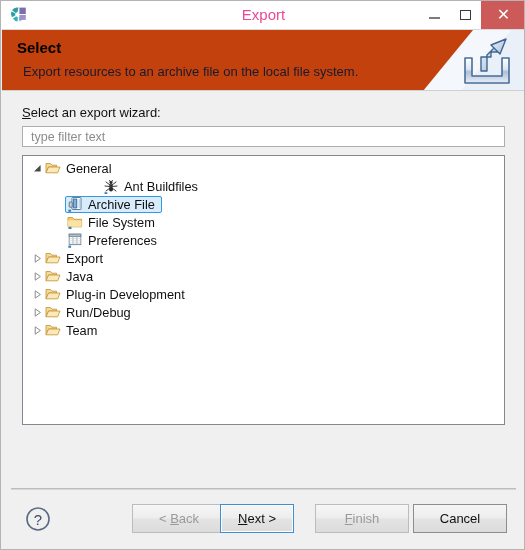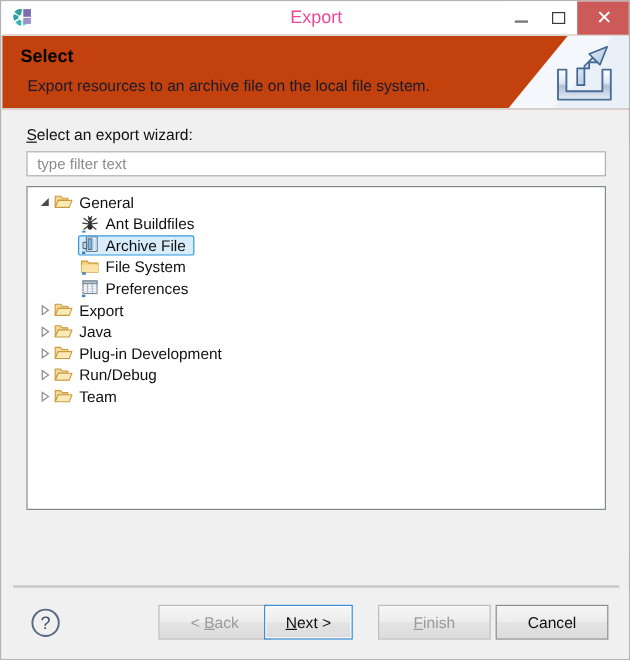--- a/index.html
+++ b/index.html
@@ -332,21 +332,21 @@
             </svg>
           </span>
           <span style="display: inline-flex; align-items: center;">
             <span class="node-icon"><svg width="16" height="16" viewBox="0 0 16 16">
                 <path d="M1 12.5 L1 3.5 L5.5 3.5 L7 5.2 L11.5 5.2 L11.5 7 L3.6 7 Z" fill="#f3d99a" stroke="#c99a3e" stroke-width="0.9" stroke-linejoin="round"></path>
                 <path d="M3.6 7 L15 7 L12.7 12.8 L1 12.8 Z" fill="#fbe9b8" stroke="#c99a3e" stroke-width="0.9" stroke-linejoin="round"></path>
               </svg></span>
             <span class="tree-label">General</span>
           </span>
         </div>
-        <div class="tree-row" style="padding-left: 28px;">
+        <div class="tree-row" style="padding-left: 28px; margin-left: 36px;">
           <span class="twisty"></span>
           <span style="display: inline-flex; align-items: center;">
             <span class="node-icon"><svg width="16" height="16" viewBox="0 0 16 16">
                 <g stroke="#3a3a3a" stroke-width="1" stroke-linecap="round">
                   <line x1="3" y1="4" x2="7" y2="7"></line>
                   <line x1="13" y1="4" x2="9" y2="7"></line>
                   <line x1="2" y1="8" x2="6.5" y2="8.5"></line>
                   <line x1="14" y1="8" x2="9.5" y2="8.5"></line>
                   <line x1="3" y1="13" x2="7" y2="10"></line>
                   <line x1="13" y1="13" x2="9" y2="10"></line>

